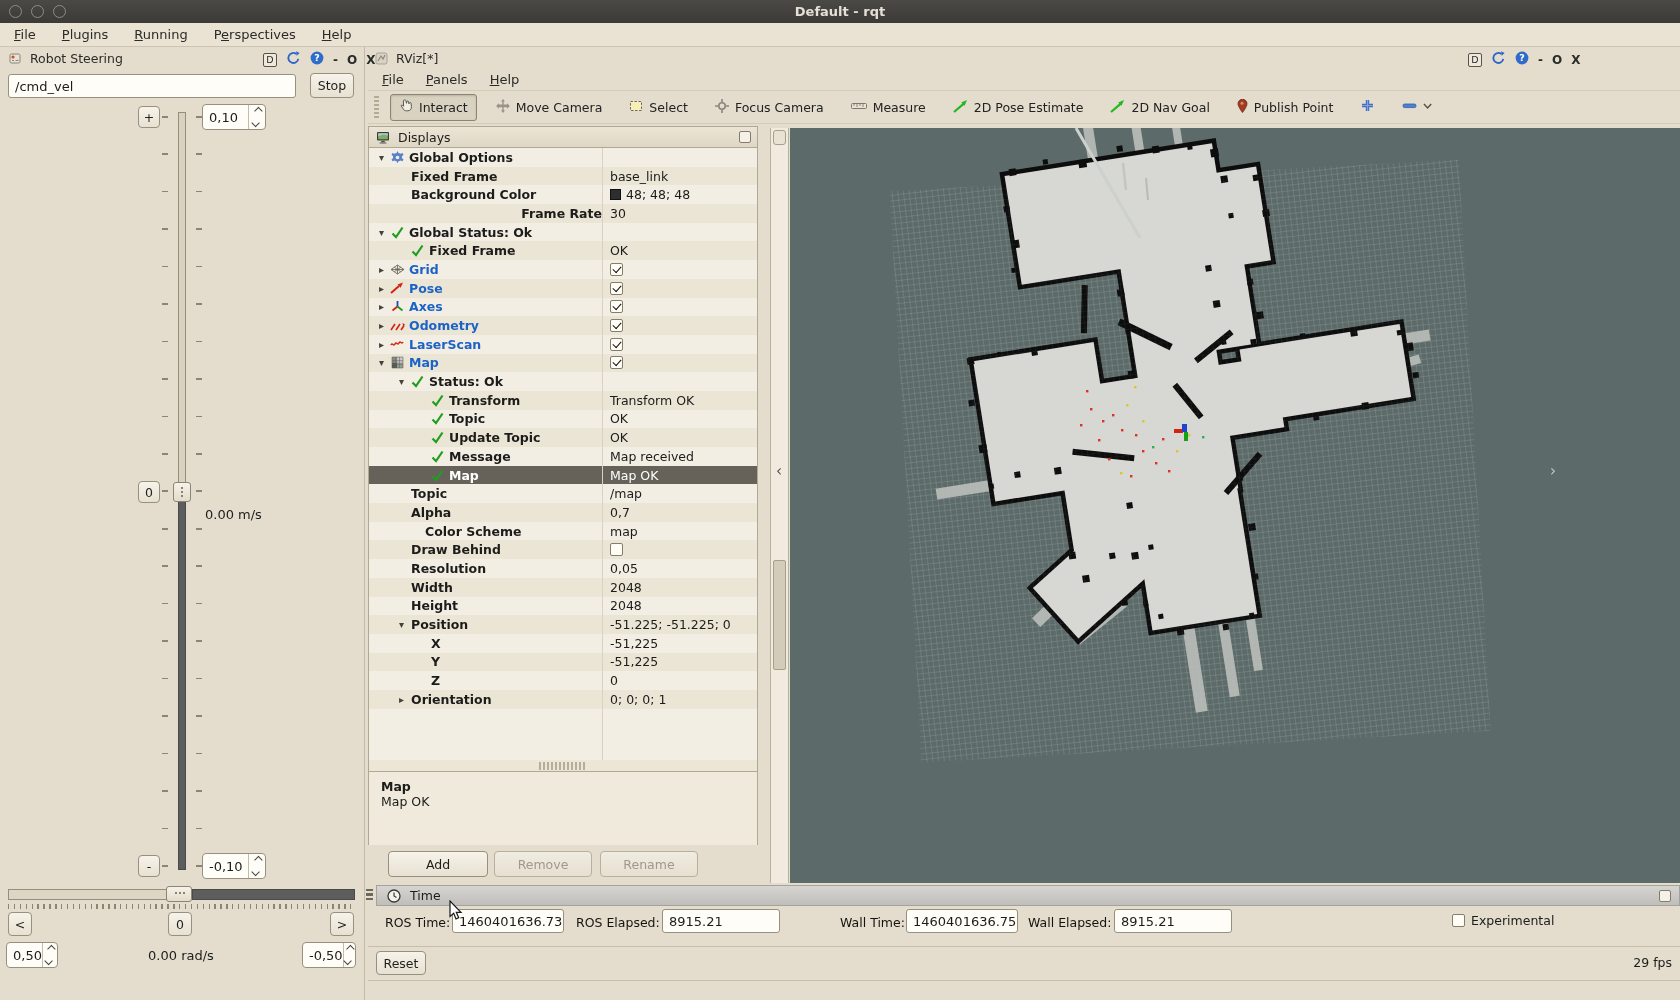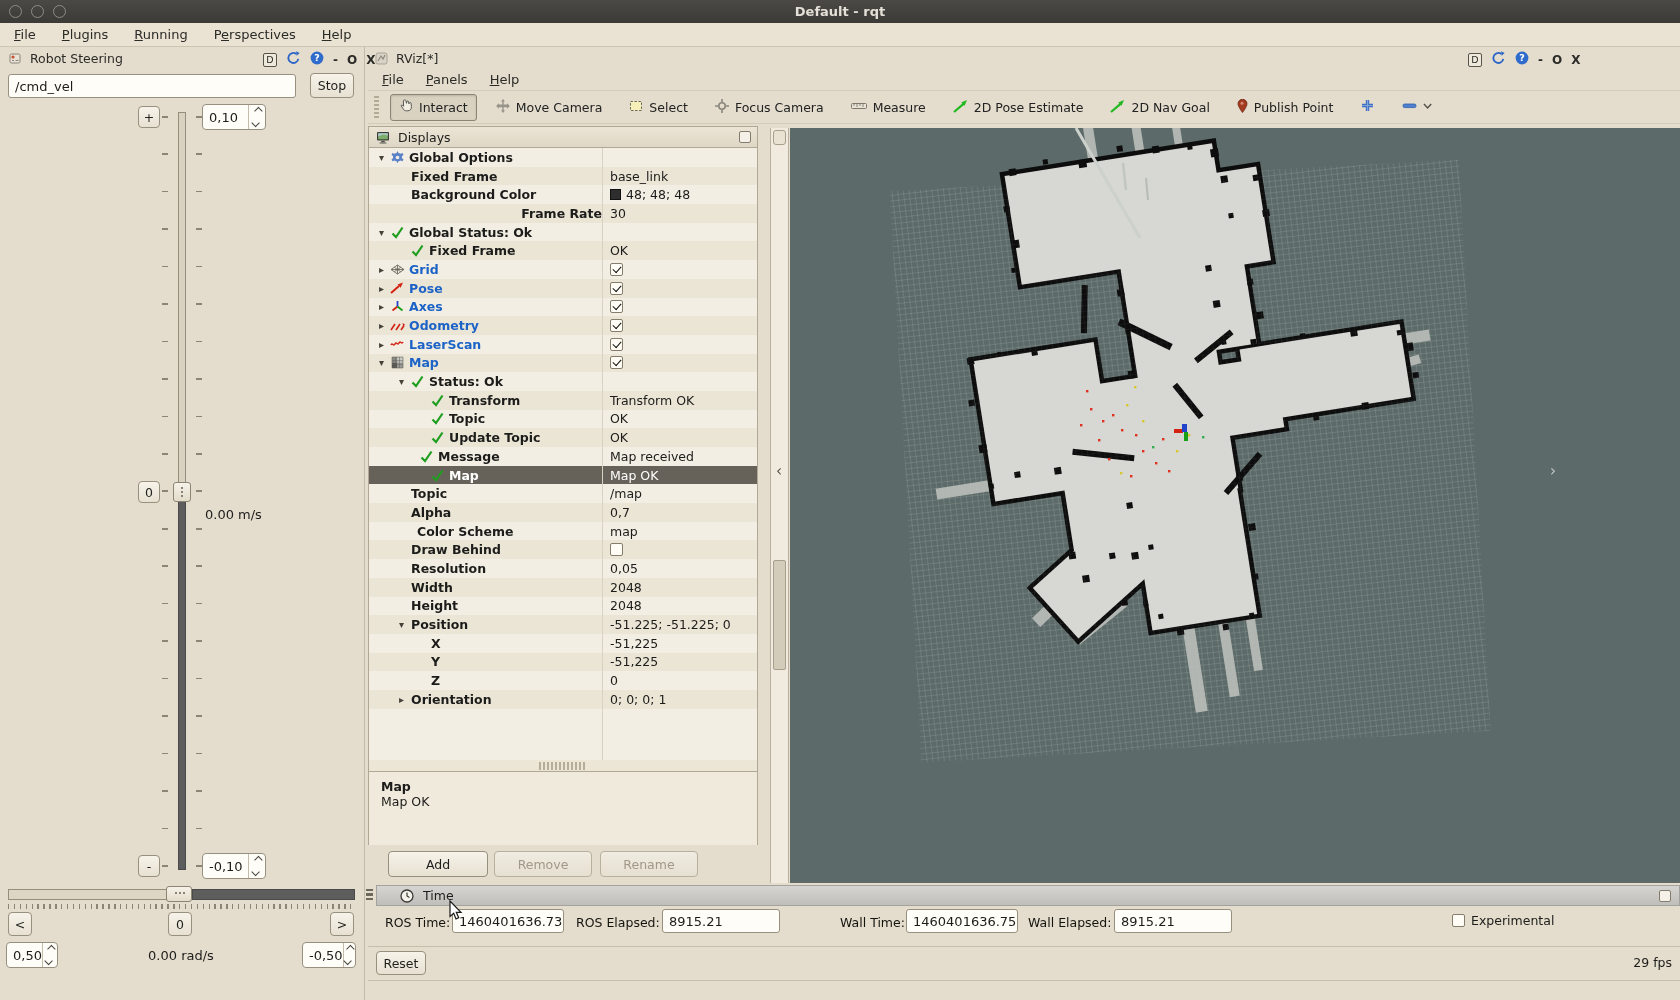--- a/index.html
+++ b/index.html
@@ -91,21 +91,21 @@
   #vscroll{position:absolute;left:770px;top:128px;width:19px;height:755px;background:#f1ebdf;border-left:1px solid #b9b09e;border-right:1px solid #b9b09e;}
   .vs-top{position:absolute;left:2px;top:2px;width:13px;height:15px;background:#e9e2d2;border:1px solid #a79e8c;border-radius:3px;}
   .vs-thumb{position:absolute;left:2px;top:432px;width:13px;height:110px;background:#d3ccba;border:1px solid #a79e8c;border-radius:2px;}
 
   
   #render{position:absolute;left:790px;top:128px;width:890px;height:755px;background:var(--map-bg);}
   .collapse{position:absolute;font-size:15px;z-index:5;}
 
   
   #time-header{position:absolute;left:376px;top:885px;width:1304px;height:21px;
-    background:linear-gradient(#d6d5d2,#bfbeba);border:1px solid #a3a29c;display:flex;align-items:center;gap:7px;padding-left:21px;}
+    background:linear-gradient(#d6d5d2,#bfbeba);border:1px solid #a3a29c;display:flex;align-items:center;gap:7px;padding-left:8px;}
   .time-handle{position:absolute;left:366px;top:889px;width:7px;height:13px;background:repeating-linear-gradient(to bottom,#6d685c 0 2.2px,transparent 2.2px 4.4px);}
   .tp-label{position:absolute;top:915px;font-size:12.5px;color:#14140f;}
   .tp-input{position:absolute;top:909px;height:24px;}
   .sep{position:absolute;left:368px;width:1312px;height:1px;background:#c6bdab;}
   #fps{position:absolute;left:1590px;top:955px;width:82px;text-align:right;font-size:12.5px;}
   #experimental{position:absolute;left:1452px;top:913px;display:flex;align-items:center;gap:6px;}
 
   .cursor{position:absolute;left:448px;top:900px;z-index:50;}
 </style>
 </head>
@@ -550,21 +550,21 @@
                 <path d="M1.5 7.5 5 11 11.5 1.5" fill="none" stroke="var(--check-green)" stroke-width="2.2"></path>
               </svg>
             </span>
             <span class="tlabel">Update Topic</span>
           </div>
           <div class="tright">
             <span>OK</span>
           </div>
         </div>
         <div class="trow">
-          <div class="tleft" style="padding-left: 35px;">
+          <div class="tleft" style="padding-left: 46px;">
             <span class="arrow"></span>
             <span class="ticon">
               <svg width="13" height="13" viewBox="0 0 13 13">
                 <path d="M1.5 7.5 5 11 11.5 1.5" fill="none" stroke="var(--check-green)" stroke-width="2.2"></path>
               </svg>
             </span>
             <span class="tlabel">Message</span>
           </div>
           <div class="tright">
             <span>Map received</span>
@@ -596,21 +596,21 @@
         <div class="trow alt">
           <div class="tleft" style="padding-left: 26px;">
             <span class="arrow"></span>
             <span class="tlabel">Alpha</span>
           </div>
           <div class="tright">
             <span>0,7</span>
           </div>
         </div>
         <div class="trow">
-          <div class="tleft" style="padding-left: 32px;">
+          <div class="tleft" style="padding-left: 40px;">
             <span class="arrow"></span>
             <span class="tlabel">Color Scheme</span>
           </div>
           <div class="tright">
             <span>map</span>
           </div>
         </div>
         <div class="trow alt">
           <div class="tleft" style="padding-left: 26px;">
             <span class="arrow"></span>

